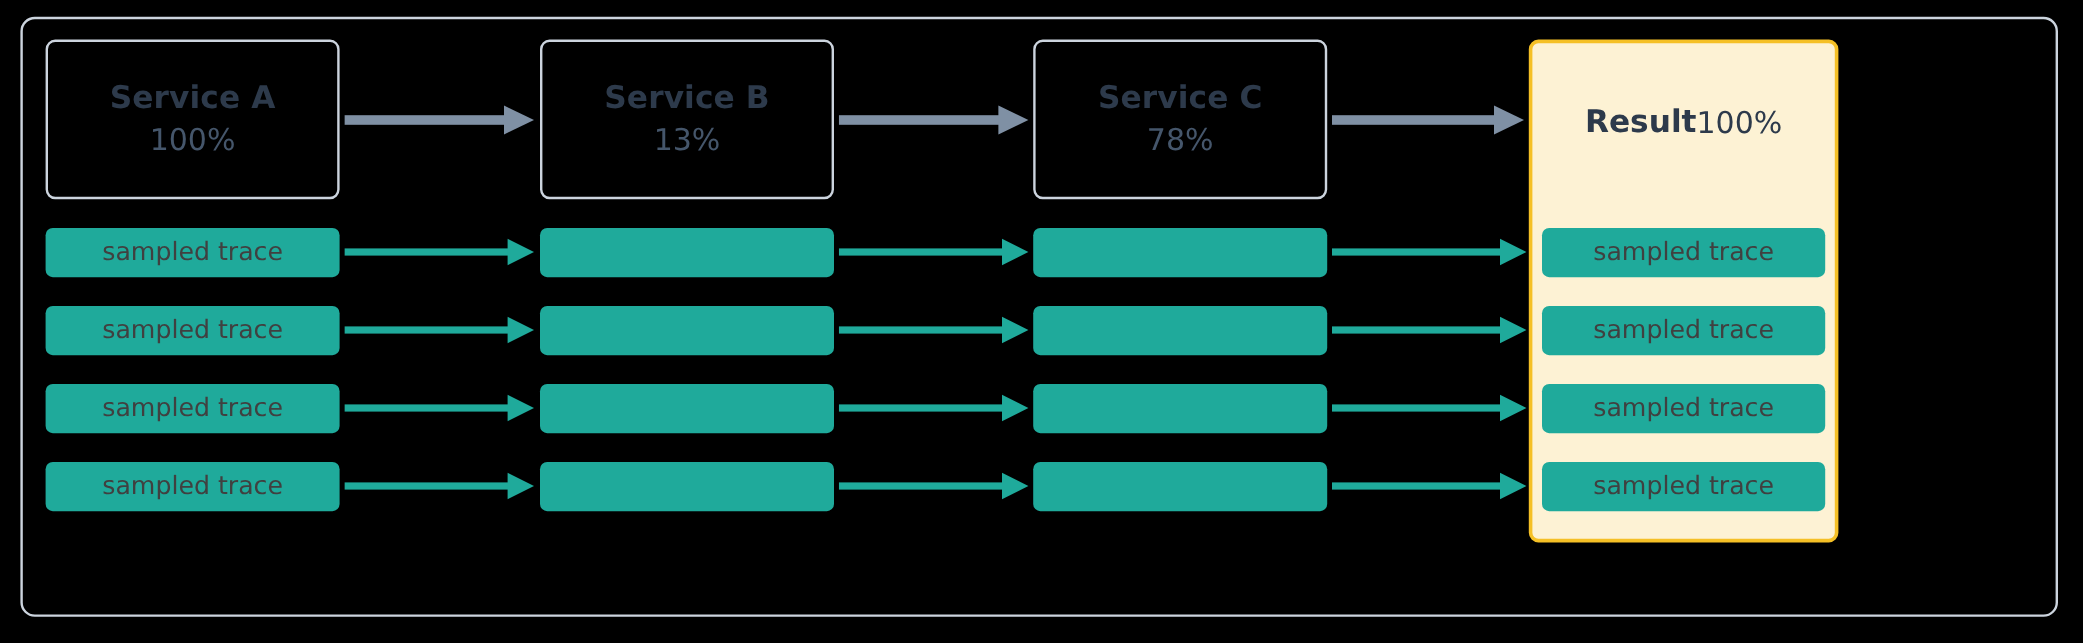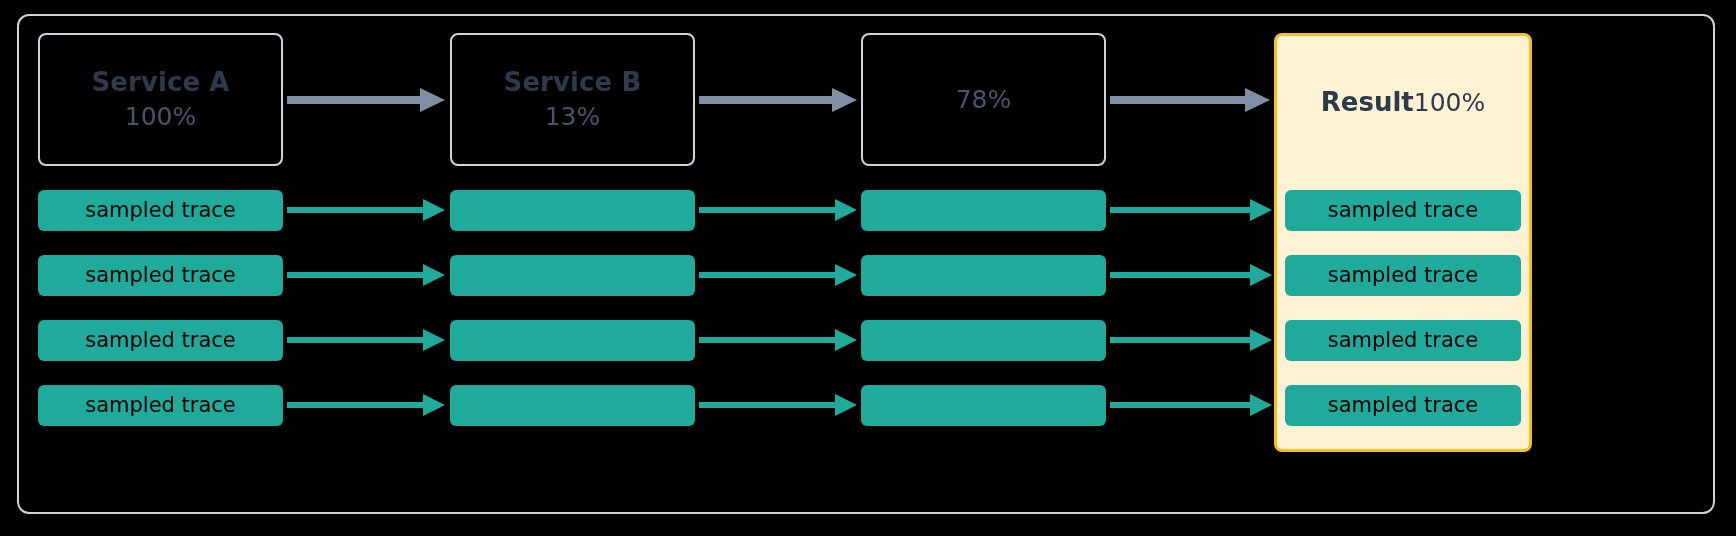--- a/index.html
+++ b/index.html
@@ -106,21 +106,21 @@
 
   
   .trace-bar {
     position: absolute;
     height: 41px;
     border-radius: 6px;
     background: #1faa9b;
     display: flex;
     align-items: center;
     justify-content: center;
-    color: #000000;
+    color: #404040;
     font-size: 21px;
     font-weight: normal;
     line-height: 1;
     white-space: nowrap;
   }
   .trace-bar.col-a-bar { left: 38px;   width: 245px; }
   .trace-bar.col-b-bar { left: 450px;  width: 245px; }
   .trace-bar.col-c-bar { left: 861px;  width: 245px; }
   .trace-bar.col-r-bar { left: 1285px; width: 236px; }
 
@@ -152,20 +152,21 @@
     <div class="svc-name">Service A</div>
     <div class="svc-pct">100%</div>
   </div>
 
   <div class="service-box col-b">
     <div class="svc-name">Service B</div>
     <div class="svc-pct">13%</div>
   </div>
 
   <div class="service-box col-c">
+    <div class="svc-name">Service C</div>
     <div class="svc-pct">78%</div>
   </div>
 
   <div class="result-panel">
     <div class="result-head">
       <div class="svc-name">Result</div>
       <div class="svc-pct">100%</div>
     </div>
   </div>
 

